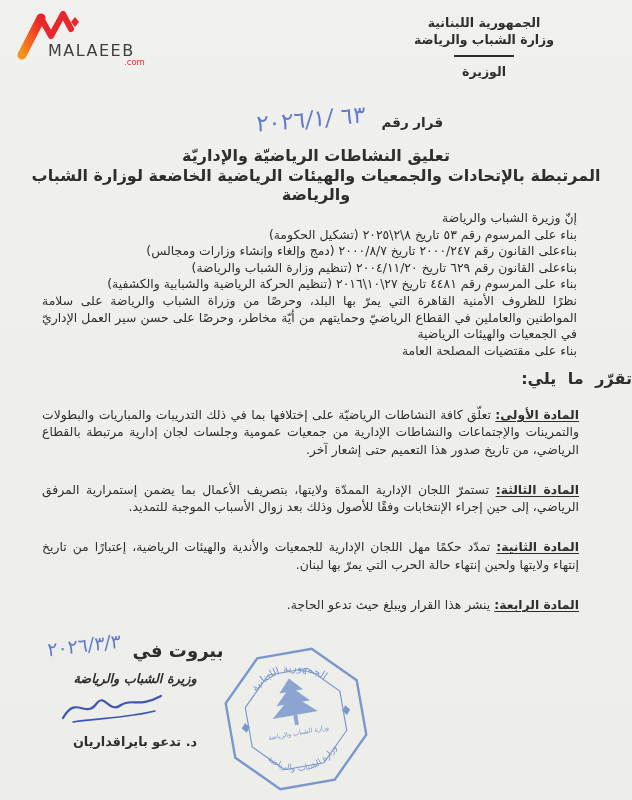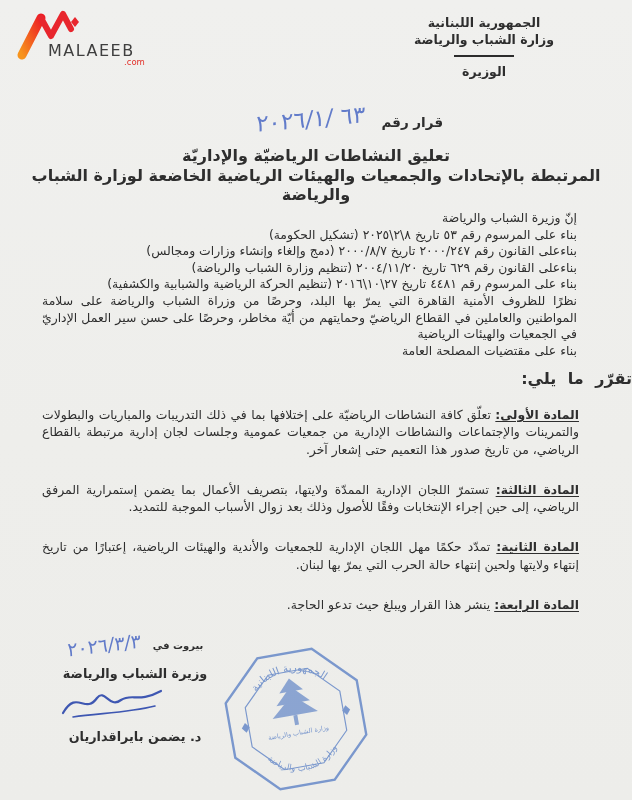--- a/index.html
+++ b/index.html
@@ -55,22 +55,22 @@
   .articles {
     position:absolute; top:406px; right:53px; left:42px; direction:rtl;
     font-size:12.4px; line-height:17.3px; text-align:justify;
   }
   .articles p { margin-bottom:23px; }
   .art-label { font-weight:700; text-decoration:underline; text-underline-offset:2px; }
 
   
   .closing { position:absolute; left:30px; top:634px; width:210px; direction:rtl; text-align:center; }
   .place-row { display:flex; direction:rtl; justify-content:center; align-items:flex-start; gap:12px; }
-  .place-label { font-weight:700; font-size:10px; padding-top:6px; }
-  .signer-title { font-weight:700; font-size:12.8px; margin-top:10px; }
+  .place-label { font-weight:700; font-size:18px; padding-top:6px; }
+  .signer-title { font-weight:700; font-size:12.8px; margin-top:10px;font-style:italic; }
   .signature-wrap { margin:2px 40px 0 0; }
   .signer-name { font-weight:700; font-size:12.8px; margin-top:0; }
 
   
   .stamp { position:absolute; left:220px; top:640px; opacity:.78; }
 </style>
 </head>
 <body>
 
 <div class="paper">
@@ -132,21 +132,21 @@
       <span class="place-label">بيروت في</span>
       <span class="handwriting hw-date">٢٠٢٦/٣/٣</span>
     </div>
     <div class="signer-title">وزيرة الشباب والرياضة</div>
     <div class="signature-wrap">
       <svg width="120" height="42" viewBox="0 0 120 42">
         <path d="M8,30 C22,6 30,32 42,15 C50,5 54,26 66,17 C76,10 84,20 106,8" stroke="#3e57b2" stroke-width="2.2" fill="none" stroke-linecap="round"></path>
         <path d="M18,34 C44,30 72,30 100,23" stroke="#3e57b2" stroke-width="1.6" fill="none" stroke-linecap="round"></path>
       </svg>
     </div>
-    <div class="signer-name">د. يضمن بايراقداريان</div>
+    <div class="signer-name">د. تدعو بايراقداريان</div>
   </div>
 
   <div class="stamp">
     <svg width="152" height="158" viewBox="0 0 152 158">
       <defs>
         <path id="arc-top" d="M 27,80 A 49,49 0 0 1 125,80" fill="none"></path>
         <path id="arc-bottom" d="M 31,86 A 45,45 0 0 0 121,86" fill="none"></path>
       </defs>
       <g transform="rotate(-10 76 79)" stroke="#5b80c5" fill="none">
         <polygon points="142.5,106.6 103.6,145.5 48.4,145.5 9.5,106.6 9.5,51.4 48.4,12.5 103.6,12.5 142.5,51.4" stroke-width="2.4"></polygon>

